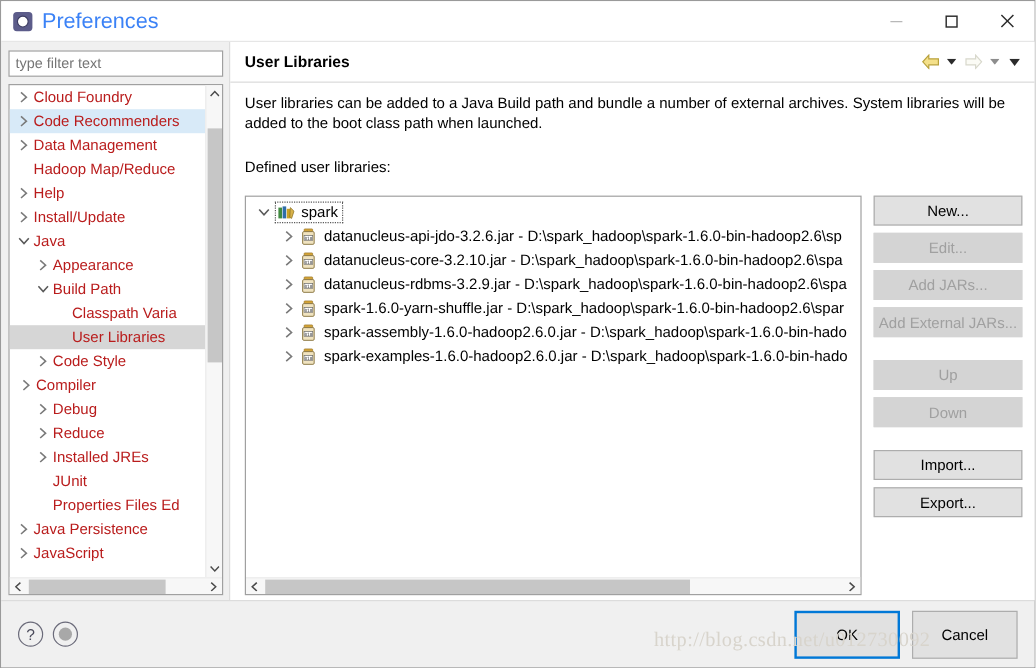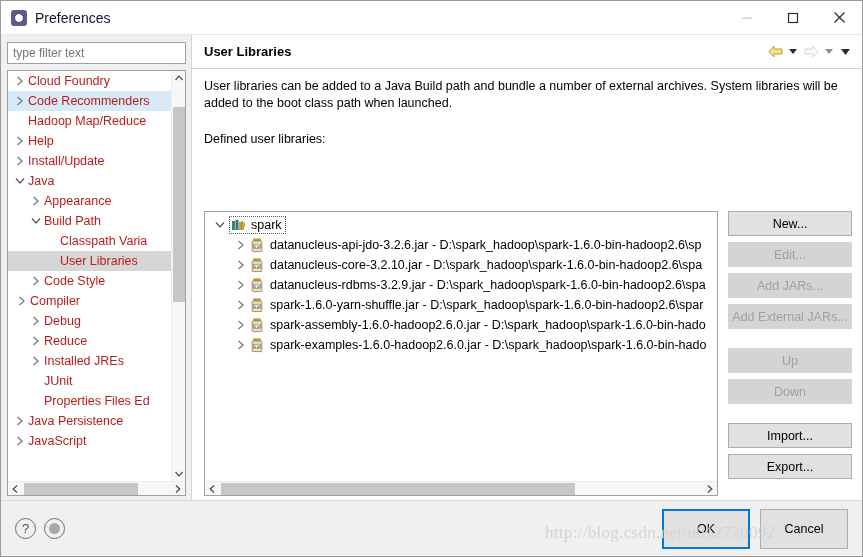--- a/index.html
+++ b/index.html
@@ -40,22 +40,22 @@
     background: #5c5c8a;
   }
   #title-icon .gear-inner {
     position: absolute; left: 3px; top: 3px;
     width: 10px; height: 10px;
     border-radius: 50%;
     background: #ffffff;
     border: 1px solid #3d3d63;
   }
   #title-text {
-    font-size: 14px;
-    color: #0f172a;
+    font-size: 18px;
+    color: #3b82f6;
     flex: 1 1 auto;
   }
   .wbtn {
     width: 46px; height: 33px;
     display: flex; align-items: center; justify-content: center;
     background: transparent;
     flex: 0 0 46px;
   }
   .wbtn svg { display: block; }
 
@@ -209,21 +209,20 @@
     font-size: 12.5px;
     color: #000000;
     margin-top: 8px;
     margin-bottom: 5px;
   }
   #lib-area {
     flex: 1 1 auto;
     display: flex;
     gap: 10px;
     padding-bottom: 4px;
-    margin-top: 48px;
   }
   #lib-list-outer {
     flex: 1 1 auto;
     border: 1px solid #a0a0a0;
     background: #ffffff;
     position: relative;
     overflow: hidden;
     max-width: 520px;
   }
   #lib-clip {
@@ -374,20 +373,28 @@
             </div>
             <div class="tree-row sel-blue" style="padding-left: 4px;">
               <span class="twisty">
                 <svg width="8" height="10" viewBox="0 0 8 10">
                   <path d="M1.5 1 L6 5 L1.5 9" fill="none" stroke="#7a7a7a" stroke-width="1.3"></path>
                 </svg>
               </span>
               <span class="tree-label">Code Recommenders</span>
             </div>
             <div class="tree-row" style="padding-left: 4px;">
+              <span class="twisty">
+                <svg width="8" height="10" viewBox="0 0 8 10">
+                  <path d="M1.5 1 L6 5 L1.5 9" fill="none" stroke="#7a7a7a" stroke-width="1.3"></path>
+                </svg>
+              </span>
+              <span class="tree-label">Data Management</span>
+            </div>
+            <div class="tree-row" style="padding-left: 4px;">
               <span class="twisty"></span>
               <span class="tree-label">Hadoop Map/Reduce</span>
             </div>
             <div class="tree-row" style="padding-left: 4px;">
               <span class="twisty">
                 <svg width="8" height="10" viewBox="0 0 8 10">
                   <path d="M1.5 1 L6 5 L1.5 9" fill="none" stroke="#7a7a7a" stroke-width="1.3"></path>
                 </svg>
               </span>
               <span class="tree-label">Help</span>

